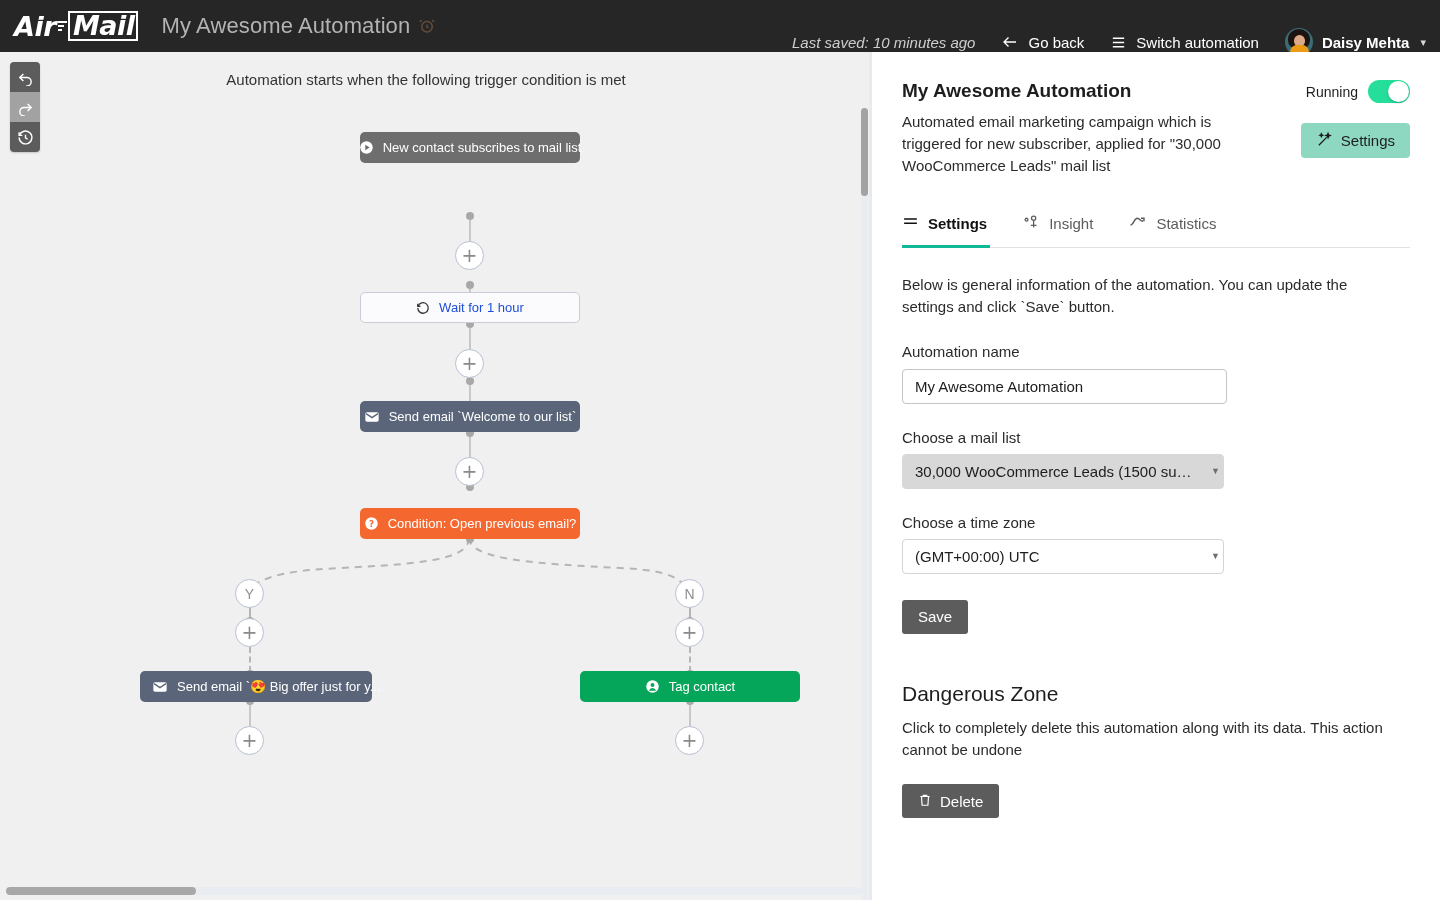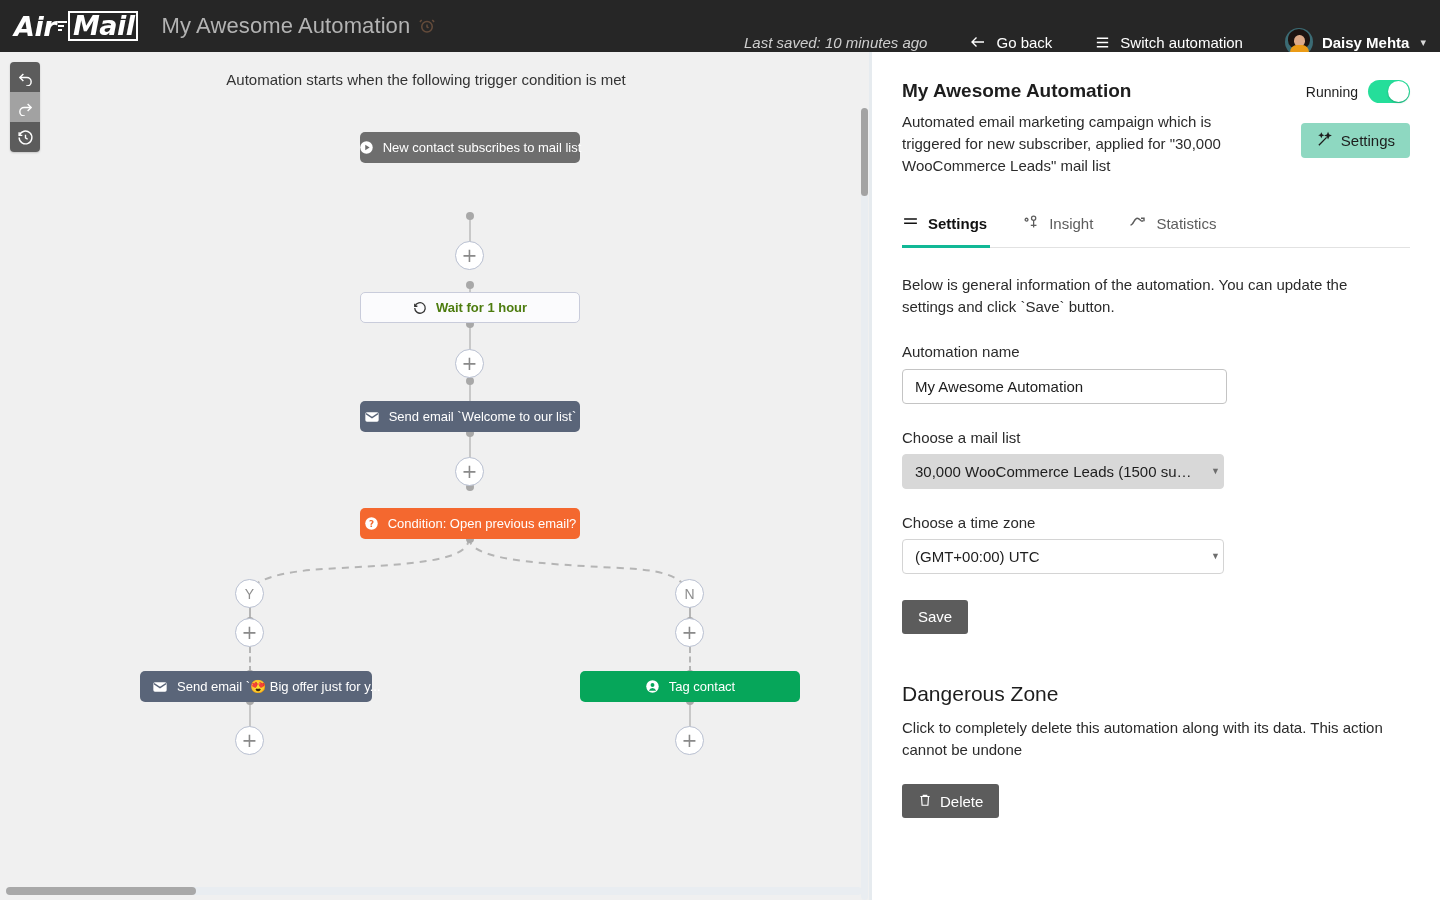--- a/index.html
+++ b/index.html
@@ -39,21 +39,21 @@
   .doc-title {
     margin-left: 24px;
     font-size: 22px;
     color: #b3b3b3;
     letter-spacing: 0.1px;
   }
   .alarm-icon { margin-left: 8px; opacity: 0.30; display:flex; align-items:center; }
 
   .topbar-right {
     margin-left: auto; margin-right: 14px;
-    display: flex; align-items: center; gap: 16px; margin-top: 32px;
+    display: flex; align-items: center; gap: 0; margin-top: 32px;
   }
   .last-saved {
     font-size: 15px; font-style: italic; color: #cfcfcf;
     margin-right: 26px; white-space: nowrap;
   }
   .tb-action {
     display: flex; align-items: center; gap: 9px;
     font-size: 15px; color: #ffffff;
     margin-right: 26px; white-space: nowrap; cursor: pointer;
   }
@@ -106,23 +106,22 @@
     position:absolute; height: 31px; border-radius: 5px;
     display:flex; align-items:center; justify-content:center; gap:9px;
     color:#ffffff; font-size:13px; white-space:nowrap; cursor:pointer;
     padding: 0 12px;
   }
   .node.trigger { background:#6e6e6e;align-items:center; }
   .node.email   { background:#5a6579; }
   .node.cond    { background:#f4682f; }
   .node.tag     { background:#06a65a; }
   .node.wait {
-    background:#fbfbfd; color:#4d7c0f; border:1px solid #c9ccdb;
+    background:#fbfbfd; color:#1d4ed8; border:1px solid #c9ccdb;
     font-size:13px;
-    font-weight:bold;
   }
   .node .nico { display:flex; align-items:center; flex:none; }
 
   .plusbtn {
     position:absolute; width:29px; height:29px; border-radius:50%;
     background:#ffffff; border:1px solid #b8bfd0;
     display:flex; align-items:center; justify-content:center;
     color:#8a8a8a; font-size:19px; line-height:1; cursor:pointer;
     font-family:"DejaVu Sans", sans-serif;
   }

